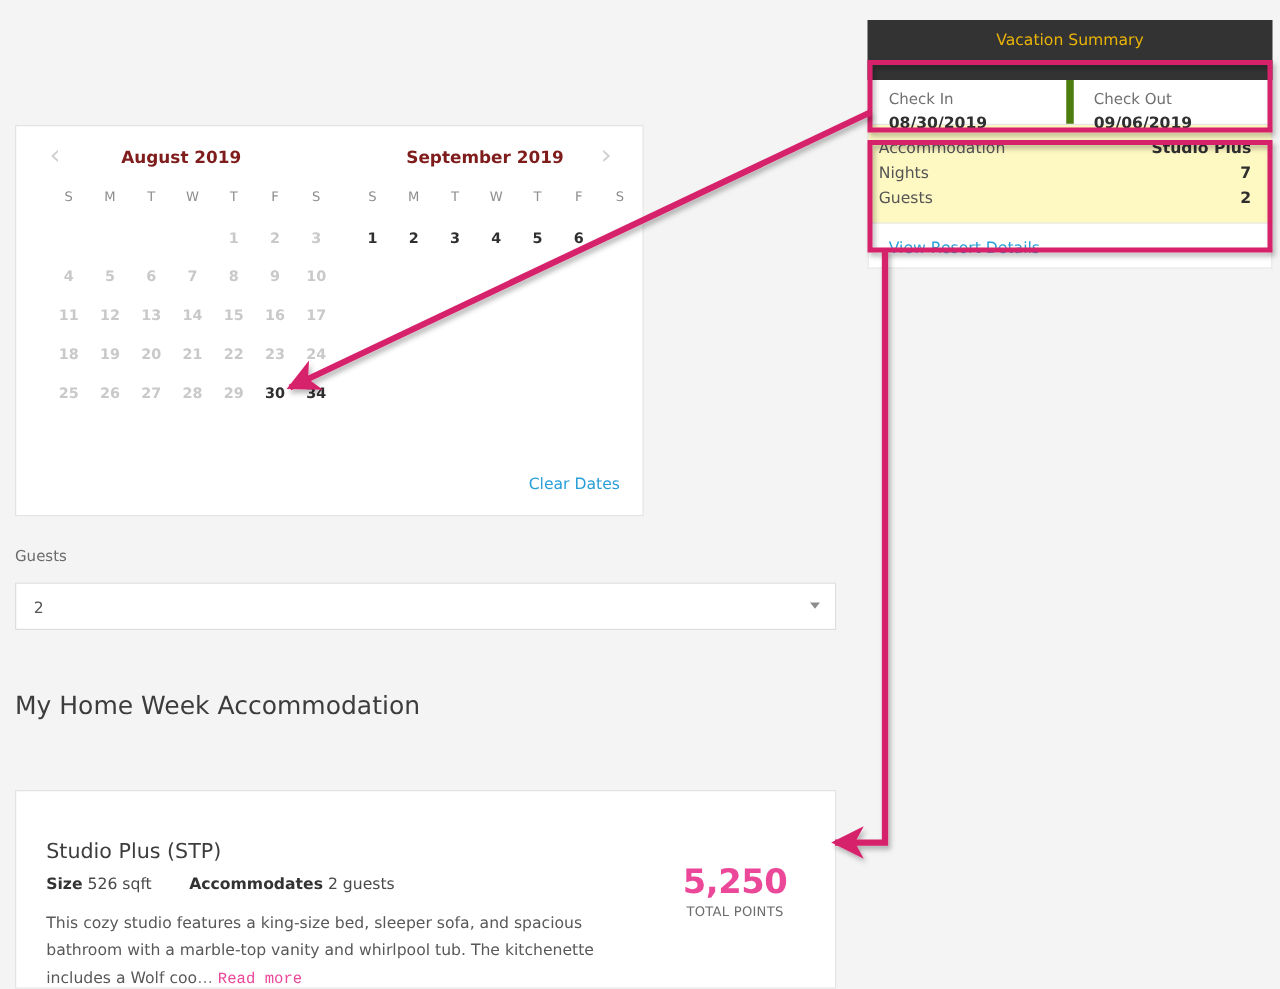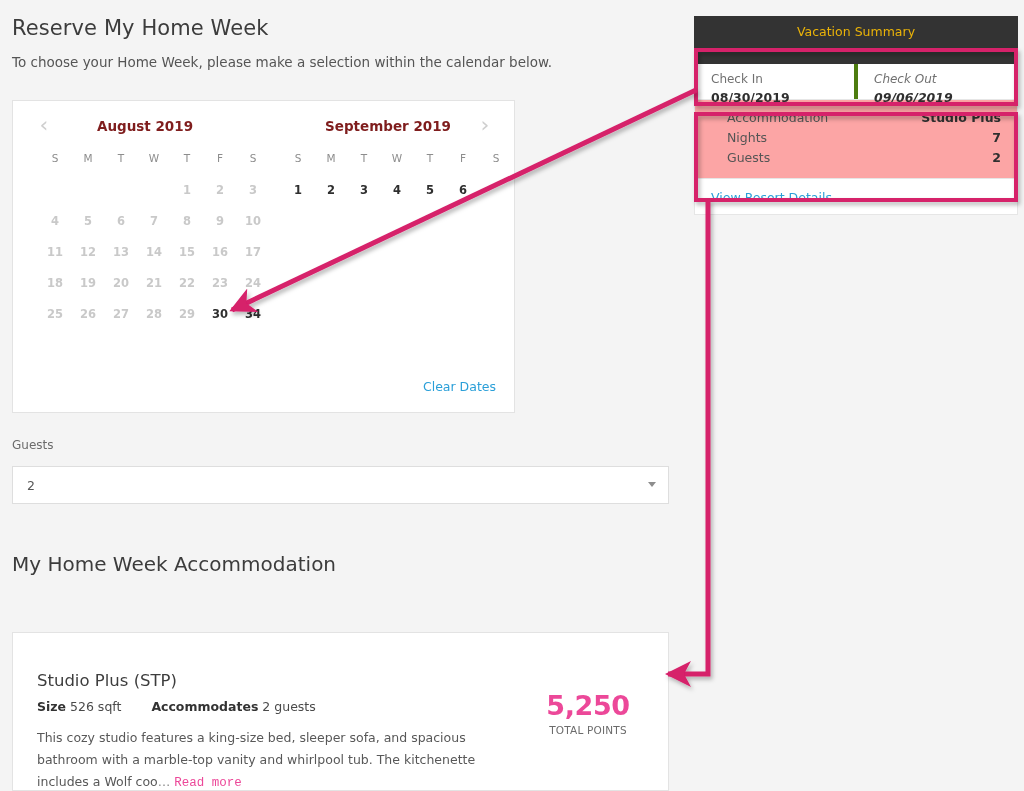--- a/index.html
+++ b/index.html
@@ -250,30 +250,30 @@
     border: 1px solid #e6e6e6;
     border-top: none;
     box-sizing: border-box;
     height: 36px;
   }
   .summary-dates .cell {
     flex: 1;
     padding: 8px 0 0 16px;
     box-sizing: border-box;
   }
-  .summary-dates .cell + .cell { border-left: 4px solid #4d7c0f; font-style: italic; }
+  .summary-dates .cell + .cell { border-left: 6px solid #4d7c0f; }
   .sd-label { font-size: 12px; color: #707070; }
   .sd-value { font-size: 12.5px; font-weight: 700; color: #2f2f2f; margin-top: 4px; }
 
   .summary-details {
-    background: #fca5a5;
+    background: #fef9c3;
     border: 1px solid #e6e6e6;
     border-top: none;
     box-sizing: border-box;
-    padding: 8px 16px 10px 32px;
+    padding: 8px 16px 10px 8px;
   }
   .sd-row {
     display: flex;
     justify-content: space-between;
     font-size: 12.5px;
     line-height: 20px;
     color: #555;
   }
   .sd-row .v { font-weight: 700; color: #2f2f2f; }
 
@@ -298,24 +298,20 @@
     left: 0; top: 0;
     width: 1024px; height: 791px;
     pointer-events: none;
   }
 </style>
 </head>
 <body>
 
 <div id="root">
 
-  <div class="left-col">
-    <h1 class="page-title">Reserve My Home Week</h1>
-    <p class="page-subtitle">To choose your Home Week, please make a selection within the calendar below.</p>
-  </div>
 
   <div class="calendar-panel">
     <div class="cal-header">
       <div class="cal-nav prev">‹</div>
       <div class="cal-month-title m1">August 2019</div>
       <div class="cal-month-title m2">September 2019</div>
       <div class="cal-nav next">›</div>
     </div>
     <div class="months">
       <div class="month m1">

